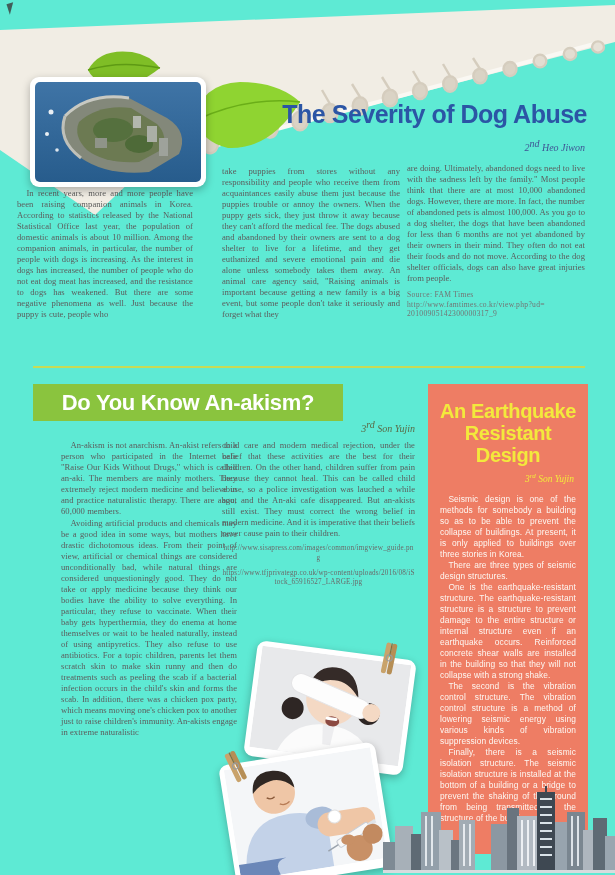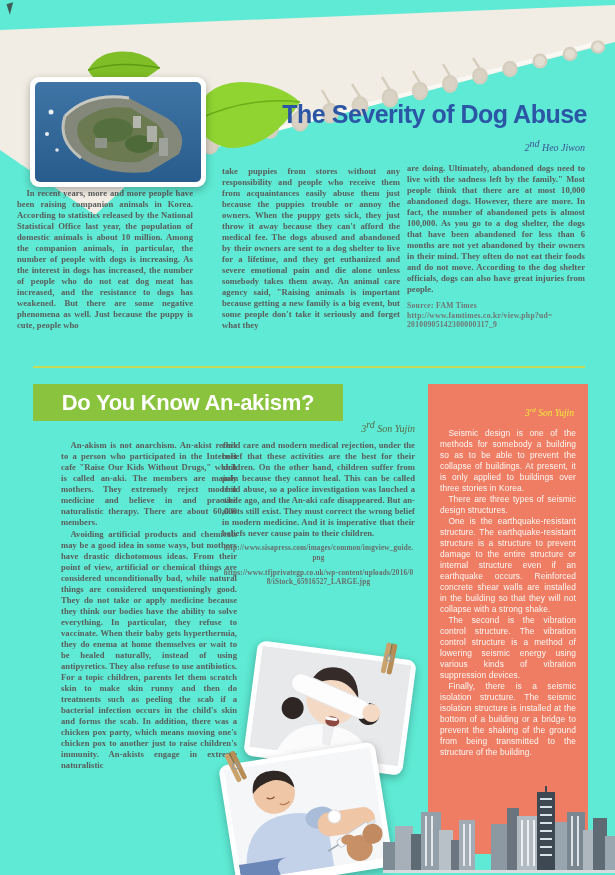--- a/index.html
+++ b/index.html
@@ -16,21 +16,21 @@
   #island-photo{left:30px;top:77px;}
   #island-photo svg{display:block;border-radius:5px;}
   
   #dog-title{position:absolute;left:255px;top:100px;width:332px;text-align:right;
      font-family:"Liberation Sans",sans-serif;font-weight:bold;font-size:25px;
      letter-spacing:-.5px;color:#2B55A5;}
   .byline{font-style:italic;color:#3F5494;font-size:10px;}
   .byline sup{font-size:10px;text-align:center;}
   #dog-byline{position:absolute;left:385px;top:138px;width:200px;text-align:right;}
   .serif-col{position:absolute;font-size:8.6px;line-height:11px;color:#5C5C5C;
-     text-align:justify;letter-spacing:.05px;font-weight:bold;}
+     text-align:justify;letter-spacing:.05px;}
   .serif-col p{margin:0;}
   .ind{text-indent:1.1em;}
   #dog-col1{left:17px;top:188px;width:176px;}
   #dog-col2{left:222px;top:166px;width:178px;max-height:198px;overflow:hidden;}
   #dog-col3{left:407px;top:163px;width:178px;}
   #source-note{margin-top:6px;font-size:7.6px;line-height:9.6px;color:#737373;
      text-align:left;letter-spacing:.3px;word-break:break-all;}
   #divider-line{position:absolute;left:33px;top:366px;width:552px;height:2px;
      background:#C7DB56;}
   
@@ -174,20 +174,24 @@
     <p class="ind">An-akism is not anarchism. An-akist refers to a person who participated in the Internet cafe "Raise Our Kids Without Drugs," which is called an-aki. The members are mainly mothers. They extremely reject modern medicine and believe in and practice naturalistic therapy. There are about 60,000 members.</p>
     <p class="ind">Avoiding artificial products and chemicals may be a good idea in some ways, but mothers have drastic dichotomous ideas. From their point of view, artificial or chemical things are considered unconditionally bad, while natural things are considered unquestioningly good. They do not take or apply medicine because they think our bodies have the ability to solve everything. In particular, they refuse to vaccinate. When their baby gets hyperthermia, they do enema at home themselves or wait to be healed naturally, instead of using antipyretics. They also refuse to use antibiotics. For a topic children, parents let them scratch skin to make skin runny and then do treatments such as peeling the scab if a bacterial infection occurs in the child's skin and forms the scab. In addition, there was a chicken pox party, which means moving one's chicken pox to another just to raise children's immunity. An-akists engage in extreme naturalistic</p>
   </div>
   <div class="serif-col" id="anakism-col2">
     <p>child care and modern medical rejection, under the belief that these activities are the best for their children. On the other hand, children suffer from pain because they cannot heal. This can be called child abuse, so a police investigation was lauched a while ago, and the An-aki cafe disappeared. But an-akists still exist. They must correct the wrong belief in modern medicine. And it is imperative that their beliefs never cause pain to their children.</p>
     <div class="link-text">http://www.sisapress.com/images/common/imgview_guide.png</div>
     <div class="link-text">https://www.tfjprivategp.co.uk/wp-content/uploads/2016/08/iStock_65916527_LARGE.jpg</div>
   </div>
 
   <div id="quake-panel">
+    <div id="quake-title">
+      <div>An Earthquake</div>
+      <div>Resistant Design</div>
+    </div>
     <div id="quake-byline">
       <span>3</span><sup>rd</sup>
       <span>Son Yujin</span>
     </div>
     <div class="body">
       <p>Seismic design is one of the methods for somebody a building so as to be able to prevent the collapse of buildings. At present, it is only applied to buildings over three stories in Korea.</p>
       <p>There are three types of seismic design structures.</p>
       <p>One is the earthquake-resistant structure. The earthquake-resistant structure is a structure to prevent damage to the entire structure or internal structure even if an earthquake occurs. Reinforced concrete shear walls are installed in the building so that they will not collapse with a strong shake.</p>
       <p>The second is the vibration control structure. The vibration control structure is a method of lowering seismic energy using various kinds of vibration suppression devices.</p>
       <p>Finally, there is a seismic isolation structure. The seismic isolation structure is installed at the bottom of a building or a bridge to prevent the shaking of the ground from being transmitted to the structure of the building.</p>

